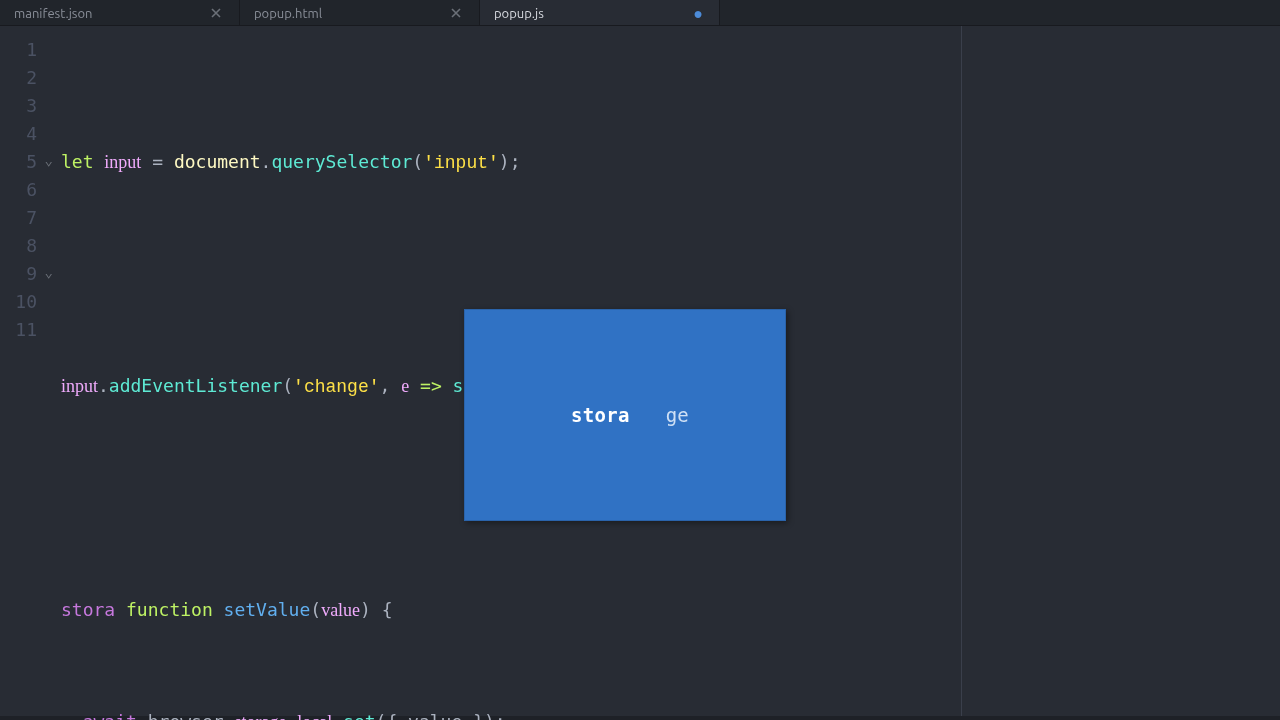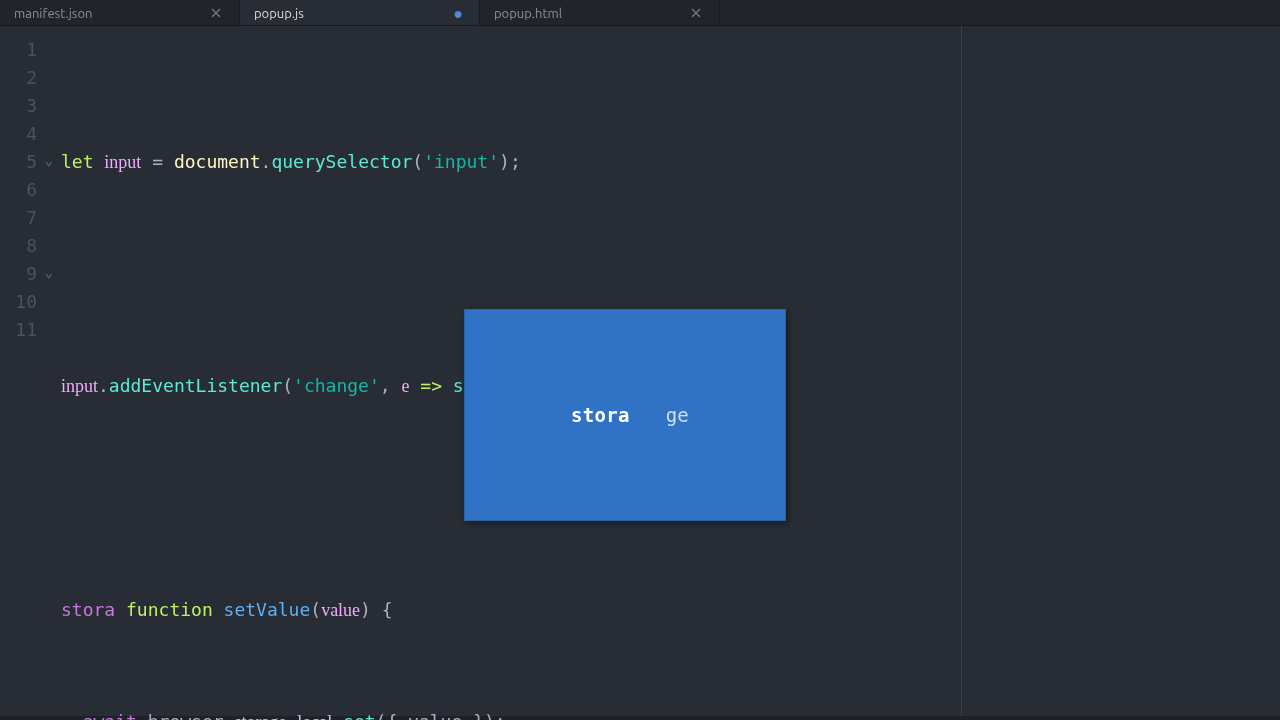--- a/index.html
+++ b/index.html
@@ -88,21 +88,21 @@
     top: 0;
     bottom: 0;
     border-left: 1px solid #3a3f4b;
     pointer-events: none;
   }
 
   
   .kw { color: #bef264; }
   .def { color: #61afef; }
   .fn { color: #5eead4; }
-  .str { color: #14b8a6; }
+  .str { color: #fde047; font-family: Liberation Mono, monospace; }
   .ident { color: #f0abfc; font-family: Liberation Serif, serif; }
   .obj { color: #fef9c3; }
   .pkw { color: #c678dd; } 
   .plain { color: #abb2bf; }
 
   
   .autocomplete {
     position: absolute;
     left: 409px;
     top: 283px;
@@ -127,31 +127,31 @@
 
 <div class="tab-bar">
   <div class="tab">
     <span class="label">manifest.json</span>
     <span class="indicator close-x">
       <svg width="10" height="10" viewBox="0 0 10 10">
           <path d="M1 1 L9 9 M9 1 L1 9"></path>
         </svg>
     </span>
   </div>
-  <div class="tab active">
-    <span class="label">popup.js</span>
-    <span class="indicator modified">●</span>
-  </div>
   <div class="tab">
     <span class="label">popup.html</span>
     <span class="indicator close-x">
       <svg width="10" height="10" viewBox="0 0 10 10">
           <path d="M1 1 L9 9 M9 1 L1 9"></path>
         </svg>
     </span>
+  </div>
+  <div class="tab active">
+    <span class="label">popup.js</span>
+    <span class="indicator modified">●</span>
   </div>
 </div>
 
 <div class="editor-wrap">
   <div class="gutter">
     <div class="ln">1</div>
     <div class="ln">2</div>
     <div class="ln">3</div>
     <div class="ln">4</div>
     <div class="ln foldable">5</div>

